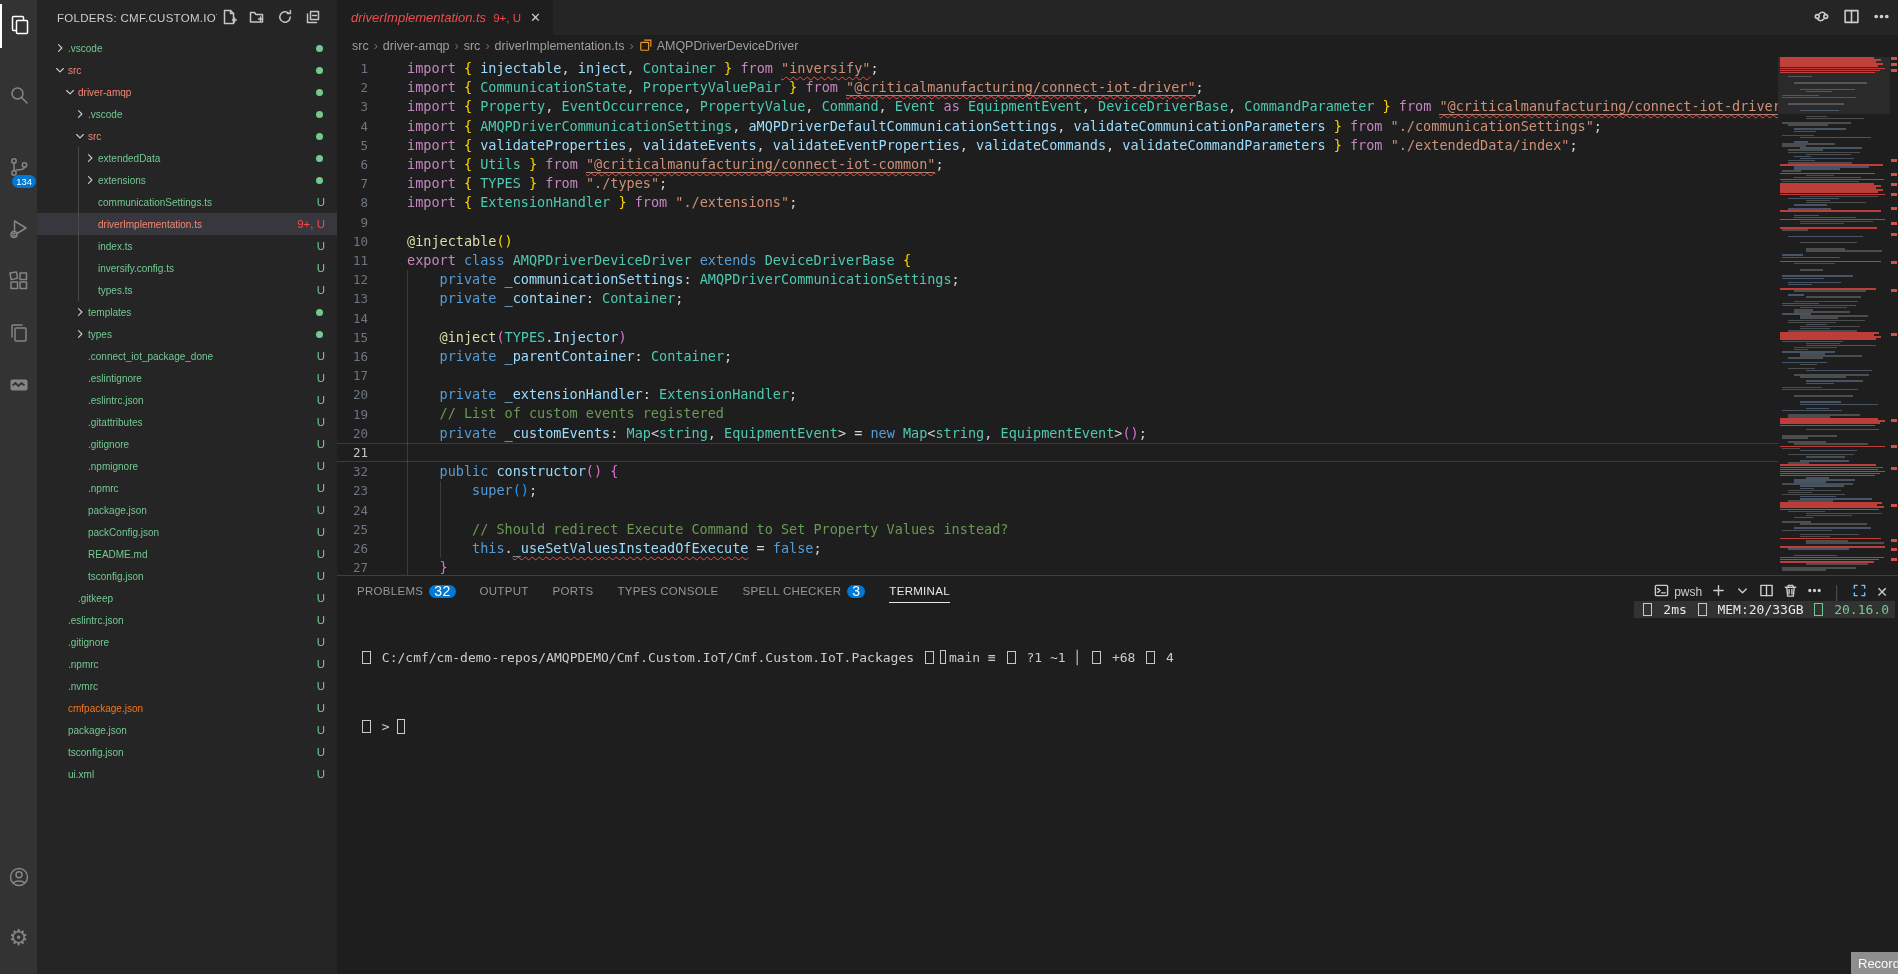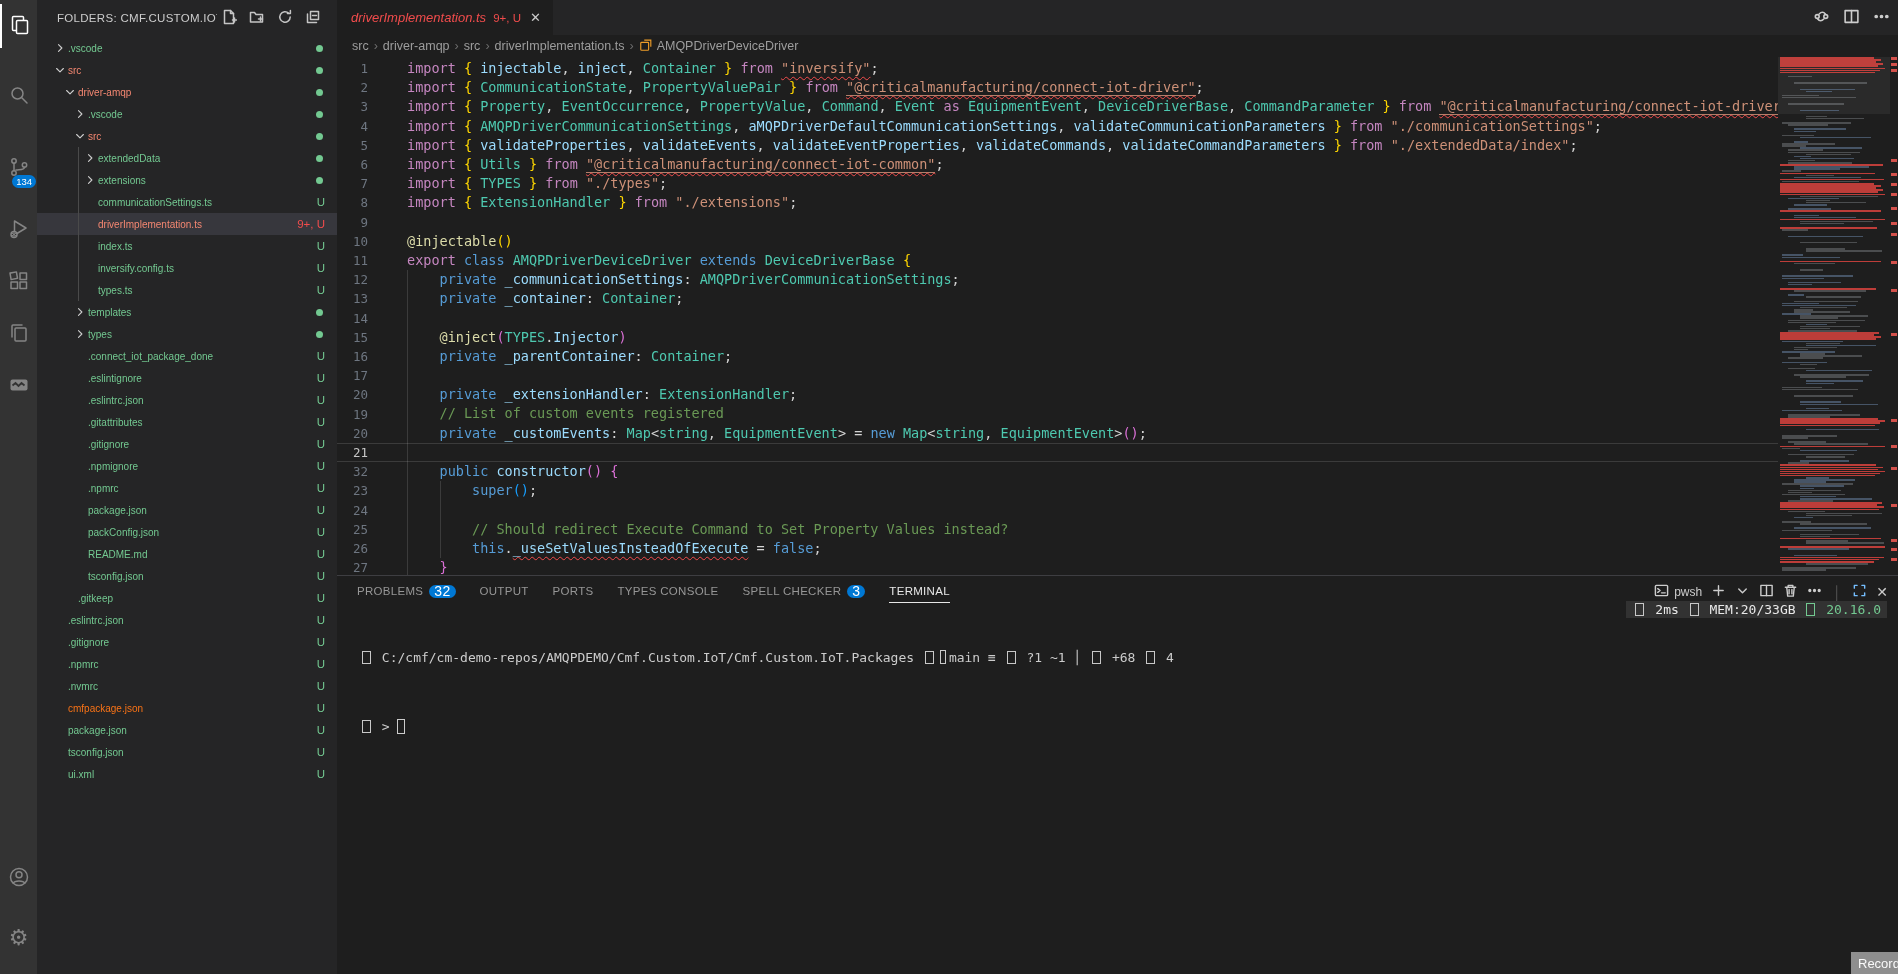--- a/index.html
+++ b/index.html
@@ -80,21 +80,21 @@
   .term-actions .icon svg { width:15px; height:15px; }
   .term-actions .shell { display:flex; align-items:center; gap:5px; font-size:12px; }
   .term-actions .divider { color:#585858; margin:0 2px; }
   .term-actions .maxi { color:#75BEFF; }
   .terminal { position:absolute; left:22px; top:24px; font-family:"DejaVu Sans Mono", monospace; font-size:13px; line-height:23px; color:#cccccc; white-space:pre; }
   .tofu { display:inline-block; width:9px; height:13px; border:1px solid #c8c8c8; margin:0 3px; vertical-align:-2px; }
   .tofu.narrow { width:6px; height:14px; }
   .tofu.green { border-color:#73C991; }
   .t-green { color:#73C991; }
   .t-cursor { display:inline-block; width:8px; height:15px; border:1px solid #cccccc; vertical-align:-3px; }
-  .term-status { position:absolute; right:11px; top:25px; background:rgba(255,255,255,.09); padding:1px 6px; font-family:"DejaVu Sans Mono", monospace; font-size:13px; color:#e8e8e8; }
+  .term-status { position:absolute; right:3px; top:25px; background:rgba(255,255,255,.09); padding:1px 6px; font-family:"DejaVu Sans Mono", monospace; font-size:13px; color:#e8e8e8; }
 
   .record-overlay { position:absolute; left:1851px; top:952px; width:80px; height:22px; background:rgba(170,170,170,.8); color:#fafafa; font-size:13px; display:flex; align-items:center; padding-left:7px; z-index:9; }
 </style>
 </head>
 <body>
 
 <div class="app">
 
   <div class="activitybar">
       <div class="ab-item active" style="top: 4px;">

